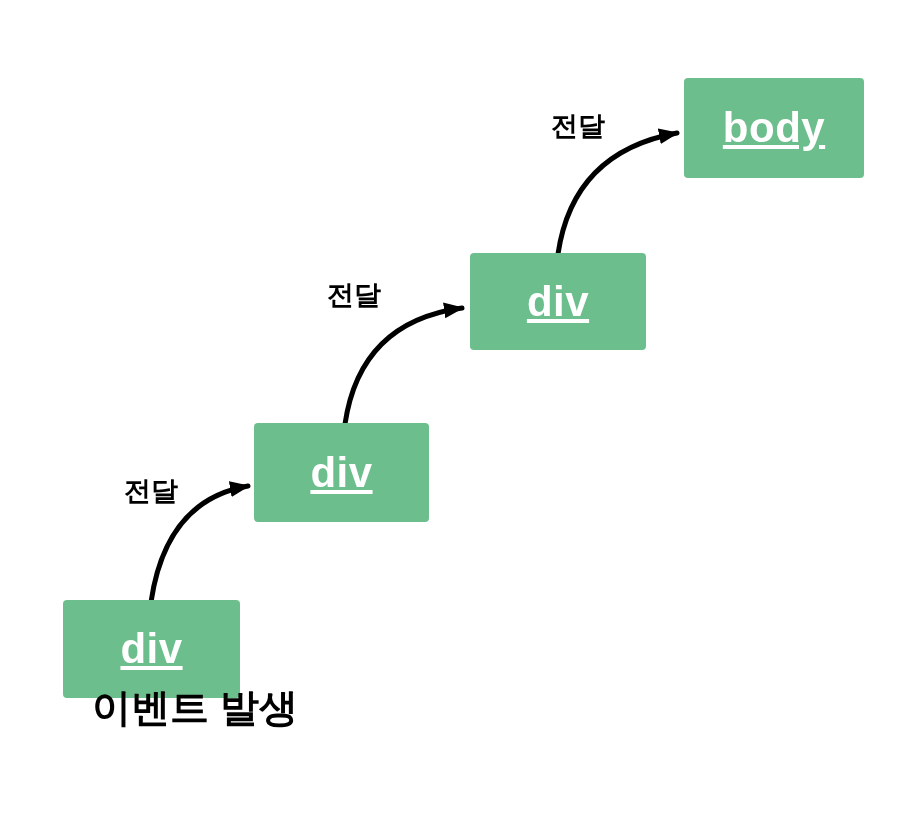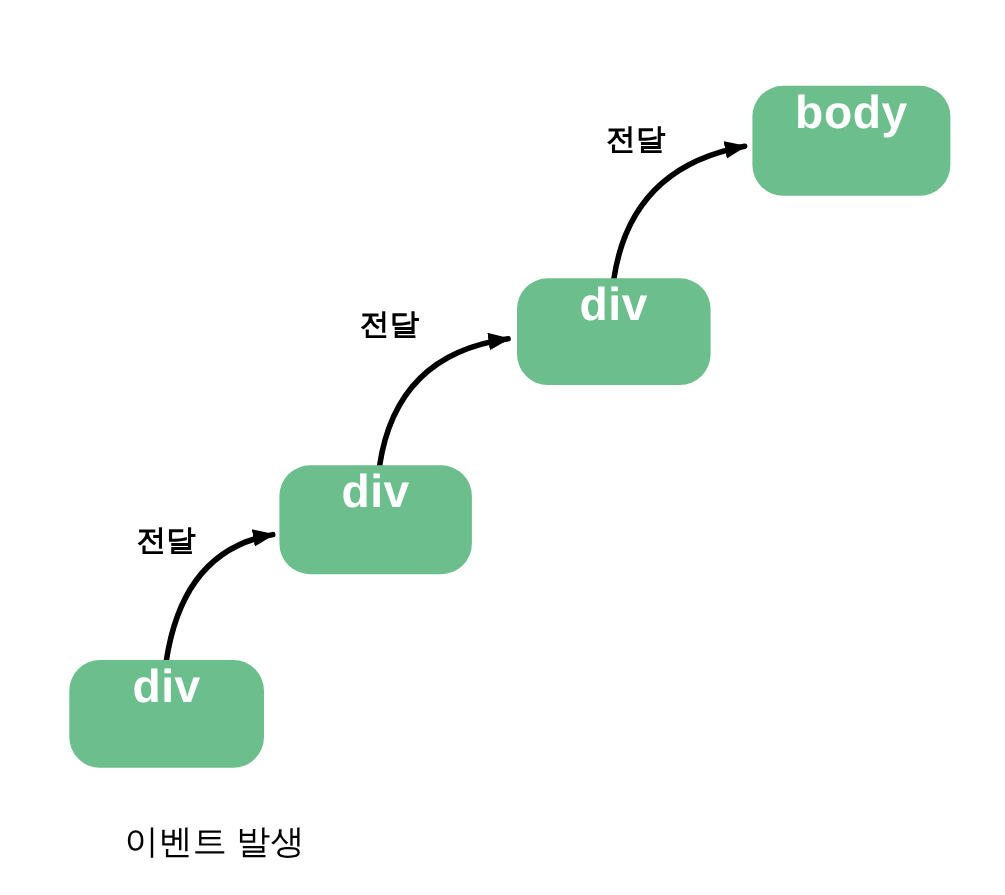--- a/index.html
+++ b/index.html
@@ -28,50 +28,52 @@
   }
   .arrow-layer path.curve {
     fill: none;
     stroke: var(--ink);
     stroke-width: 5;
     stroke-linecap: round;
   }
   .node {
     position: absolute;
     background: var(--node-fill);
-    border-radius: 28px;
+    border-radius: 4px;
     display: flex;
+    align-items: center;
     justify-content: center;
     color: var(--node-text);
     font-size: 42px;
     font-weight: bold;
     letter-spacing: 0.5px;
+    text-decoration: underline;
   }
   .node-1 { left: 63px;  top: 600px; width: 177px; height: 98px; }
   .node-2 { left: 254px; top: 423px; width: 175px; height: 99px; }
   .node-3 { left: 470px; top: 253px; width: 176px; height: 97px; }
   .node-4 { left: 684px; top: 78px;  width: 180px; height: 100px; }
   .flow-label {
     position: absolute;
     transform: translate(-50%, -50%);
     color: var(--ink);
     font-size: 27px;
     font-weight: bold;
     white-space: nowrap;
   }
   .flow-label-1 { left: 151px; top: 491px; }
   .flow-label-2 { left: 354px; top: 295px; }
   .flow-label-3 { left: 578px; top: 126px; }
   .caption {
     position: absolute;
-    left: 195px; top: 765px;
+    left: 195px; top: 708px;
     transform: translate(-50%, -50%);
     color: var(--ink);
-    font-size: 31px;
-    font-weight: normal;
+    font-size: 39px;
+    font-weight: bold;
     white-space: nowrap;
   }
 </style>
 </head>
 <body>
 
 <div class="canvas">
 
   <svg class="arrow-layer" viewBox="0 0 914 814" xmlns="http://www.w3.org/2000/svg">
     <defs>

